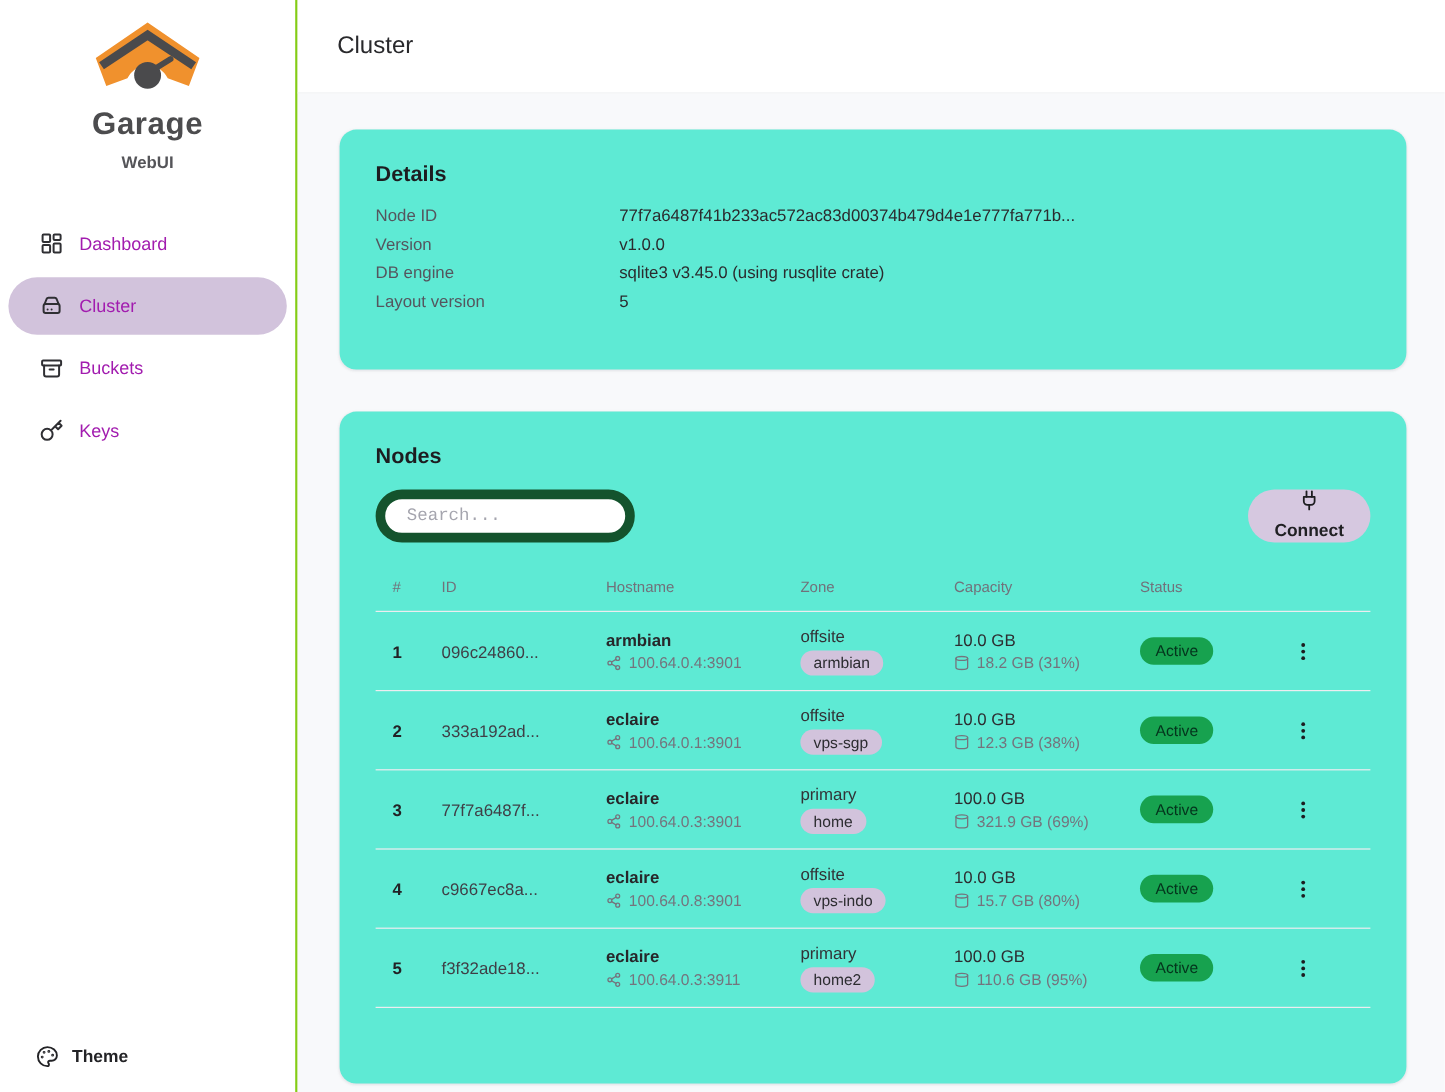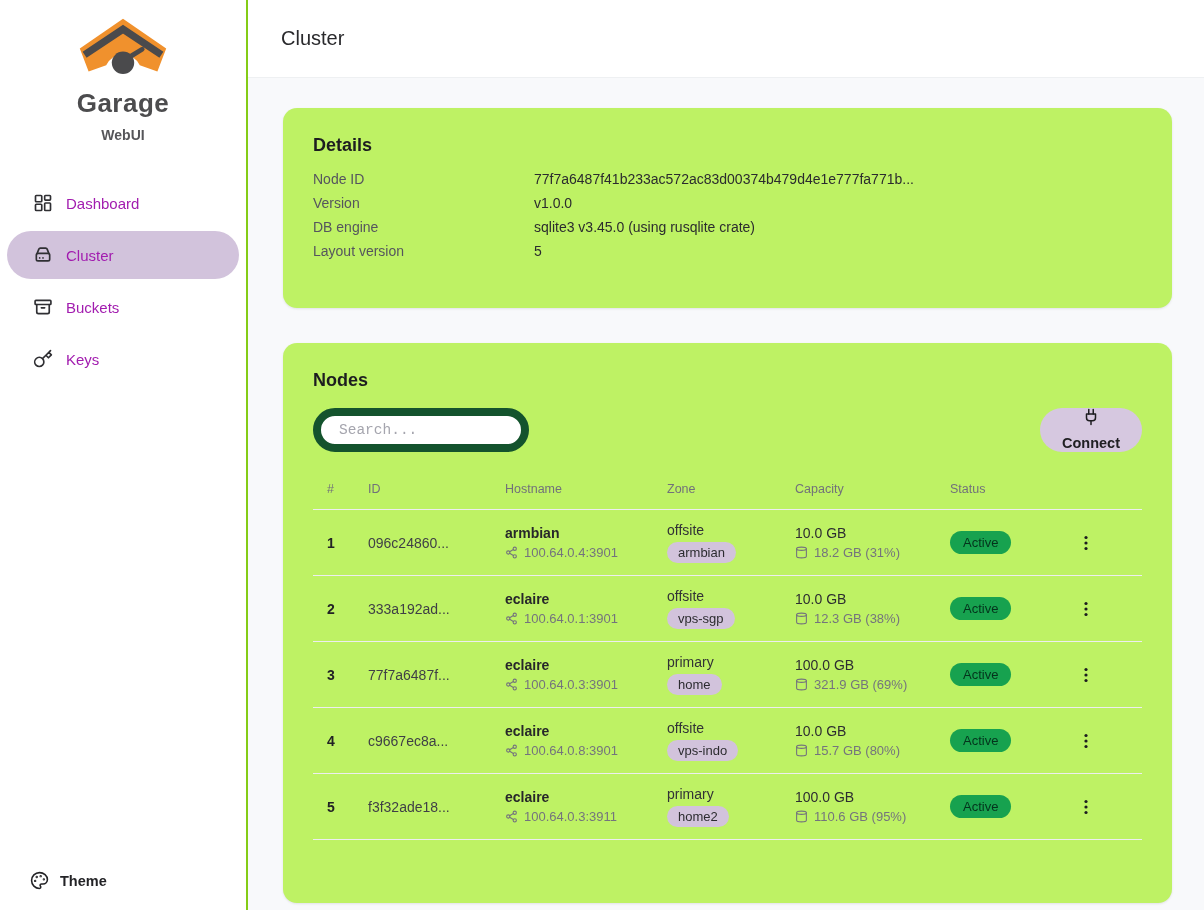--- a/index.html
+++ b/index.html
@@ -38,28 +38,28 @@
   
   .main { flex:1; display:flex; flex-direction:column; height:100%; }
   .topbar {
     height:78px; min-height:78px; background:#fff;
     border-bottom:1px solid #eef0f2;
     display:flex; align-items:center; padding-left:33px;
   }
   .page-title { font-size:20px; font-weight:400; color:#29292c; }
   .content { flex:1; background:#f8f9fb; padding:30px 32px 0 35px; overflow:hidden; }
   .card {
-    background:#bef264; border-radius:14px;
+    background:#5eead4; border-radius:14px;
     box-shadow:0 1px 3px rgba(16,24,40,.06), 0 1px 2px rgba(16,24,40,.04);
     padding:27px 30px;
   }
   .card h2 { font-size:18px; font-weight:700; color:#1d1d20; }
   .card-details { margin-bottom:35px; height:200px; }
   .details-rows { margin-top:15px; }
-  .details-row { display:grid; grid-template-columns:203px 1fr; align-items:baseline; height:24px;gap:18px; }
+  .details-row { display:grid; grid-template-columns:203px 1fr; align-items:baseline; height:24px; }
   .details-label { font-size:14px; color:#55555e; }
   .details-value { font-size:14px; color:#2b2b2e; }
   .card-nodes { height:560px; }
   .toolbar { margin-top:17px; display:flex; align-items:center; justify-content:space-between; }
   .search-input {
     width:216px; height:44px; border:8px solid #14532d; border-radius:22px;
     padding:0 18px; font-family:Liberation Mono, monospace; font-size:14.5px; color:#2b2b2f; outline:none; background:#fff;
   }
   .search-input::placeholder { color:#a5a5ae; }
   .connect-btn {

